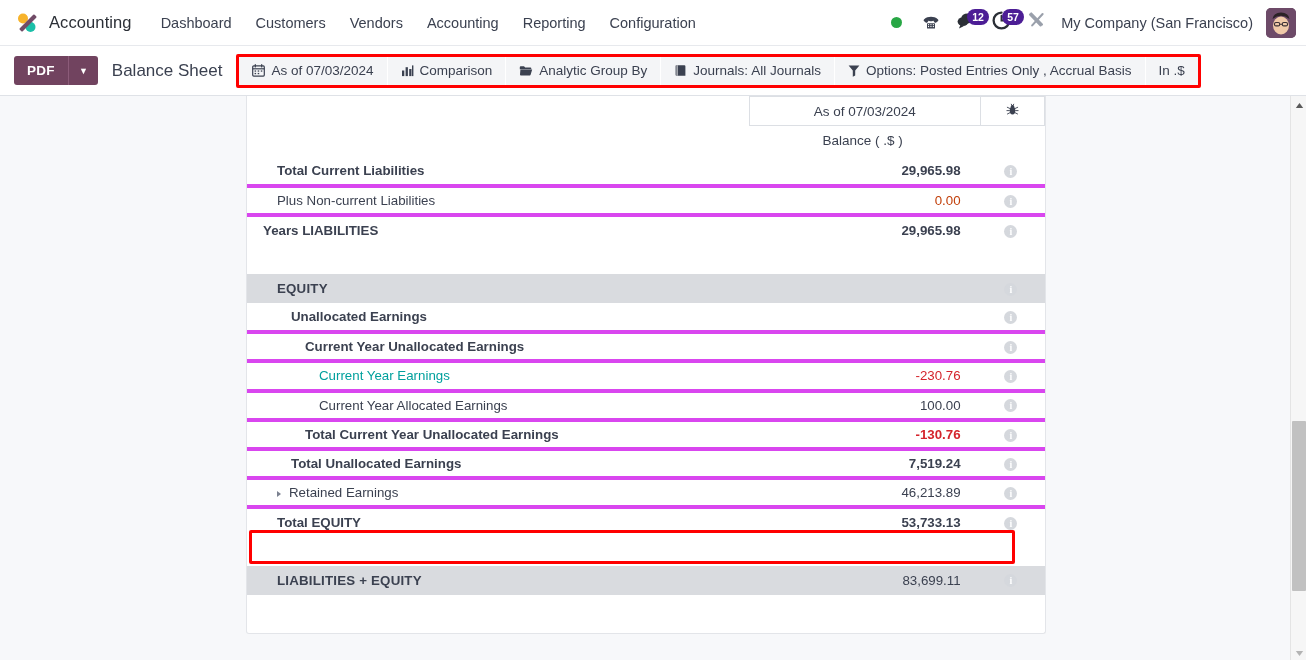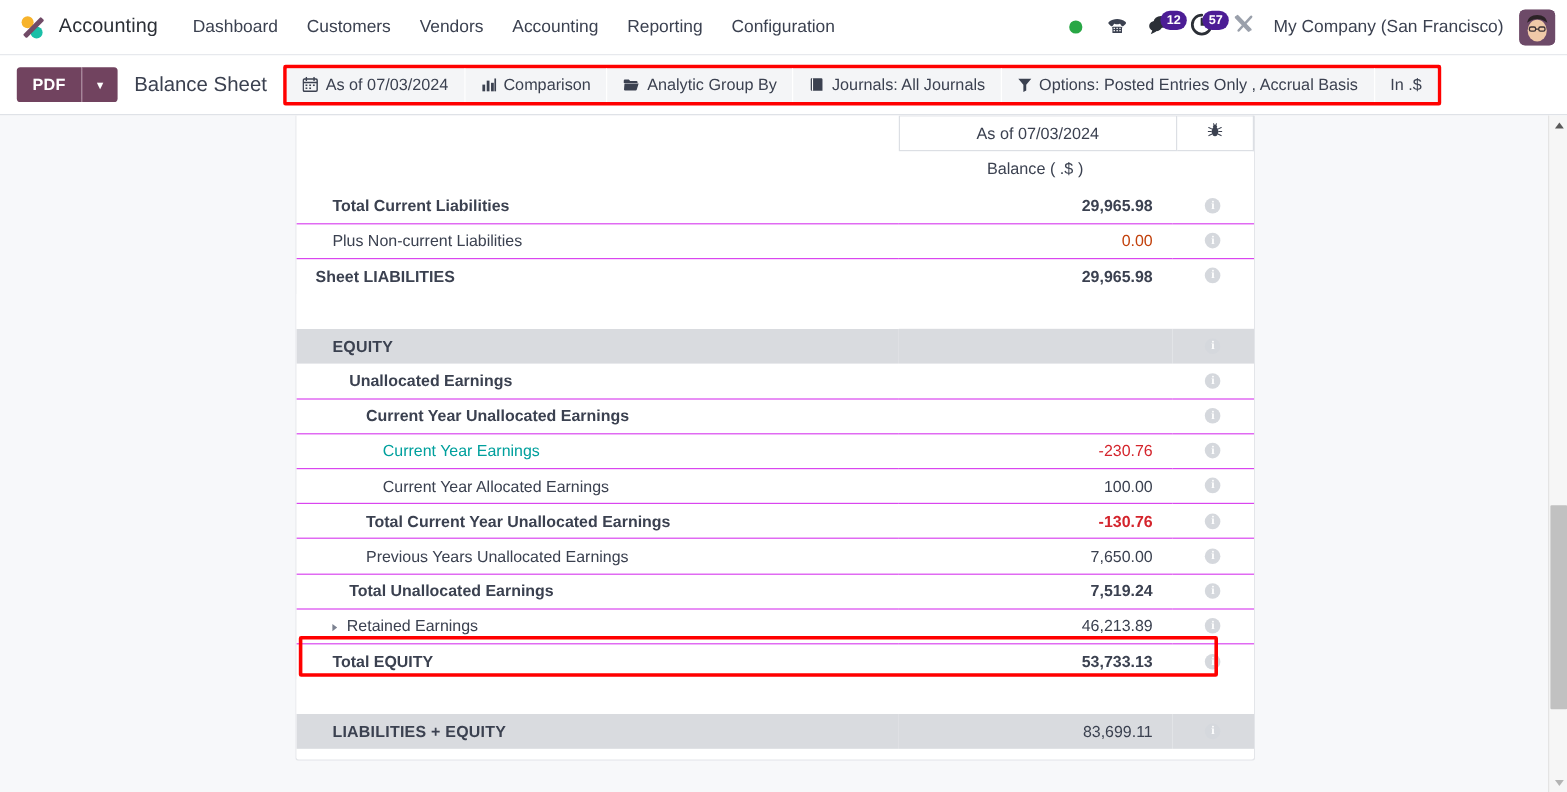--- a/index.html
+++ b/index.html
@@ -236,21 +236,21 @@
     background: #d5d8dd;
     color: #ffffff;
     font-size: 10px;
     font-weight: bold;
     line-height: 13px;
     font-family: "Liberation Serif", serif;
     cursor: pointer;
     vertical-align: middle;
   }
 
-  tr.rowline td { border-top: 1px solid #d946ef; }
+  tr.rowline td { border-top: 4px solid #d946ef; }
   tr.bold .cell-name, tr.bold .cell-value { font-weight: bold; }
   tr.section td { background: #d9dbdf; }
   tr.section .cell-name { font-weight: bold; letter-spacing: .2px; }
   tr.spacer { height: 14px; }
   tr.spacer td { border: none; background: #fff; }
 
   .val-neg { color: #d4242c; }
   .val-muted { color: #c2410c; }
   .link-teal { color: #00a09d; cursor: pointer; }
 
@@ -537,21 +537,21 @@
 
         <tr class="rowline">
           <td class="cell-name ind-1">Plus Non-current Liabilities</td>
           <td class="cell-value val-muted">0.00</td>
           <td class="cell-info">
             <span class="ico-info">i</span>
           </td>
         </tr>
 
         <tr class="rowline bold">
-          <td class="cell-name ind-0">Sheet LIABILITIES</td>
+          <td class="cell-name ind-0">Years LIABILITIES</td>
           <td class="cell-value">29,965.98</td>
           <td class="cell-info">
             <span class="ico-info">i</span>
           </td>
         </tr>
 
         <tr class="rowline spacer">
           <td></td>
           <td></td>
           <td></td>
@@ -600,27 +600,20 @@
         </tr>
 
         <tr class="rowline bold">
           <td class="cell-name ind-3">Total Current Year Unallocated Earnings</td>
           <td class="cell-value val-neg">-130.76</td>
           <td class="cell-info">
             <span class="ico-info">i</span>
           </td>
         </tr>
 
-        <tr class="rowline">
-          <td class="cell-name ind-3">Previous Years Unallocated Earnings</td>
-          <td class="cell-value">7,650.00</td>
-          <td class="cell-info">
-            <span class="ico-info">i</span>
-          </td>
-        </tr>
 
         <tr class="rowline bold">
           <td class="cell-name ind-2">Total Unallocated Earnings</td>
           <td class="cell-value">7,519.24</td>
           <td class="cell-info">
             <span class="ico-info">i</span>
           </td>
         </tr>
 
         <tr class="rowline">

